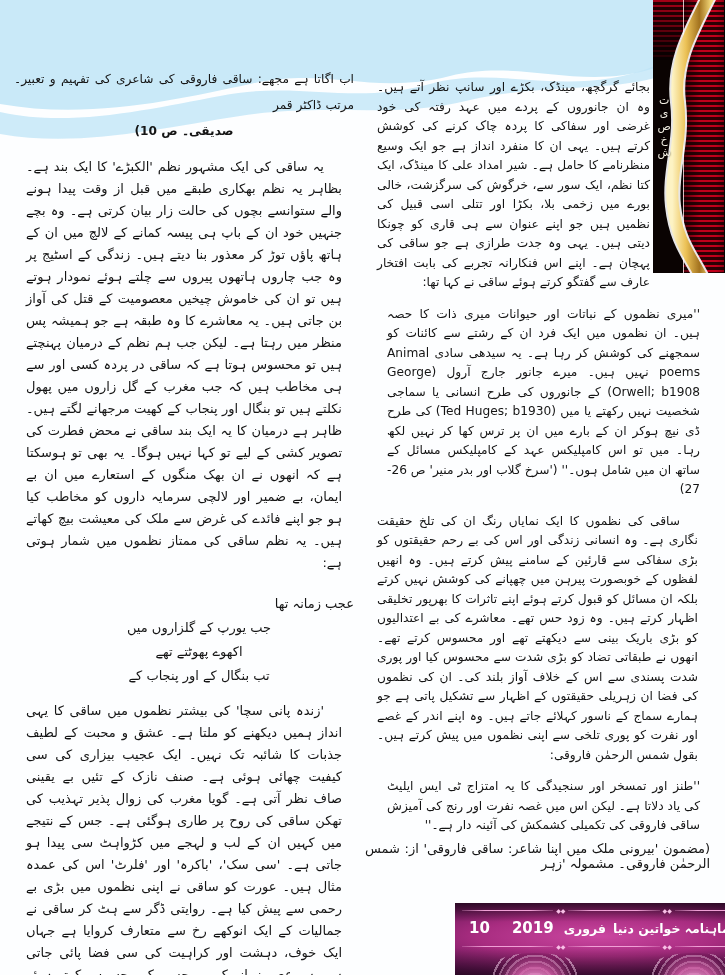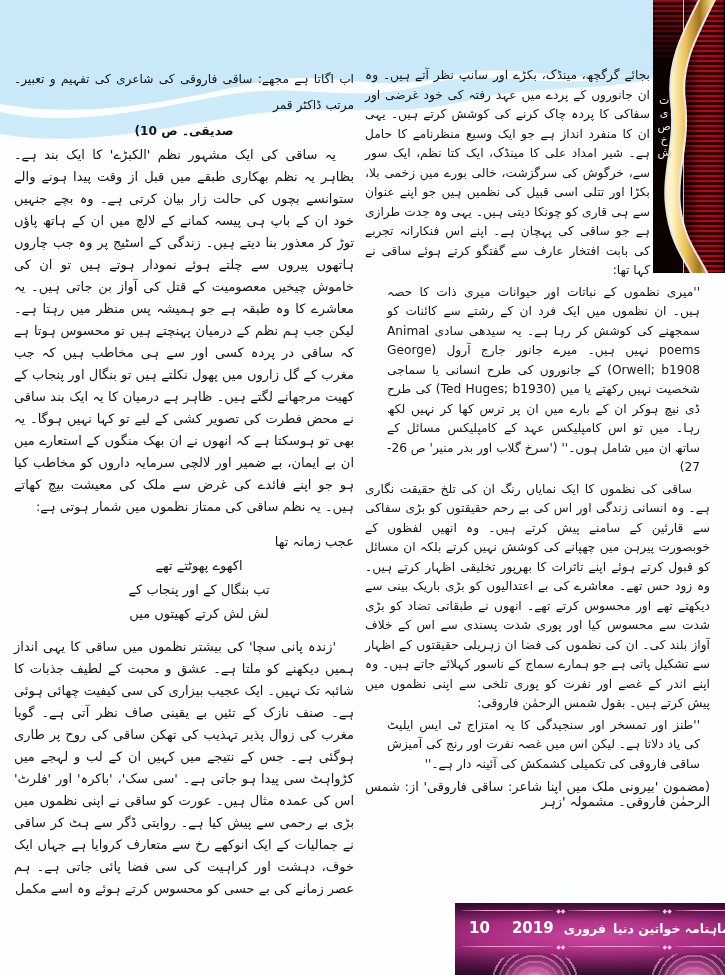--- a/index.html
+++ b/index.html
@@ -36,25 +36,25 @@
     writing-mode:vertical-rl; text-orientation:upright; letter-spacing:3px;
     text-shadow:0 0 2px rgba(0,0,0,.9);
   }
   
   .col {
     position:absolute; top:66px; direction:rtl; text-align:justify;
   }
   .col-left  { left:14px;  width:340px; height:830px; font-size:13px;   line-height:22px; }
   .col-right { left:365px; width:345px; height:830px; font-size:12.2px; line-height:19.5px; }
   .wrap-spacer { float:right; width:60px; height:212px; }
-  .para { margin:0; }
+  .para { margin:12px; }
   .indent { text-indent:18px; }
   .cite { font-weight:400; font-size:12.2px; line-height:26px; }
   .cite-end { font-weight:700; font-size:12.2px; line-height:26px; text-align:center; }
-  .poem { margin:12px 0 10px; }
+  .poem { margin:18px 0 10px; }
   .poem-line { line-height:24px; text-align:center; padding:0 80px 0 110px; }
   .poem-line-first { text-align:right; padding:0; }
   .quote { padding:0 10px 0 22px; margin:2px 0; }
   .source { font-size:13px; line-height:15px; margin-top:5px; }
   
   .footer {
     position:absolute; left:455px; top:903px; width:318px; height:72px;
     background:
       radial-gradient(ellipse 120% 90% at 45% 46%, #cb47a1 0%, #a82c80 32%, #611453 62%, #1c0417 100%);
     display:flex; flex-direction:column; justify-content:flex-start;
@@ -111,23 +111,23 @@
     </svg>
     <div class="side-label">شخصیت</div>
   </div>
 
   <div class="col col-left">
     <div class="cite">اب اگاتا ہے مجھے: ساقی فاروقی کی شاعری کی تفہیم و تعبیر۔ مرتب ڈاکٹر قمر</div>
     <div class="cite-end">صدیقی۔ ص 10)</div>
     <p class="para indent">یہ ساقی کی ایک مشہور نظم 'الکبڑے' کا ایک بند ہے۔ بظاہر یہ نظم بھکاری طبقے میں قبل از وقت پیدا ہونے والے ستوانسے بچوں کی حالت زار بیان کرتی ہے۔ وہ بچے جنہیں خود ان کے باپ ہی پیسہ کمانے کے لالچ میں ان کے ہاتھ پاؤں توڑ کر معذور بنا دیتے ہیں۔ زندگی کے اسٹیج پر وہ جب چاروں ہاتھوں پیروں سے چلتے ہوئے نمودار ہوتے ہیں تو ان کی خاموش چیخیں معصومیت کے قتل کی آواز بن جاتی ہیں۔ یہ معاشرے کا وہ طبقہ ہے جو ہمیشہ پس منظر میں رہتا ہے۔ لیکن جب ہم نظم کے درمیان پہنچتے ہیں تو محسوس ہوتا ہے کہ ساقی در پردہ کسی اور سے ہی مخاطب ہیں کہ جب مغرب کے گل زاروں میں پھول نکلتے ہیں تو بنگال اور پنجاب کے کھیت مرجھانے لگتے ہیں۔ ظاہر ہے درمیان کا یہ ایک بند ساقی نے محض فطرت کی تصویر کشی کے لیے تو کہا نہیں ہوگا۔ یہ بھی تو ہوسکتا ہے کہ انھوں نے ان بھک منگوں کے استعارے میں ان بے ایمان، بے ضمیر اور لالچی سرمایہ داروں کو مخاطب کیا ہو جو اپنے فائدے کی غرض سے ملک کی معیشت بیچ کھاتے ہیں۔ یہ نظم ساقی کی ممتاز نظموں میں شمار ہوتی ہے:</p>
     <div class="poem">
       <div class="poem-line poem-line-first">عجب زمانہ تھا</div>
+      <div class="poem-line">جب یورپ کے گلزاروں میں</div>
       <div class="poem-line">اکھوے پھوٹتے تھے</div>
       <div class="poem-line">تب بنگال کے اور پنجاب کے</div>
-      <div class="poem-line">لش لش کرتے کھیتوں میں</div>
     </div>
     <p class="para indent">'زندہ پانی سچا' کی بیشتر نظموں میں ساقی کا یہی انداز ہمیں دیکھنے کو ملتا ہے۔ عشق و محبت کے لطیف جذبات کا شائبہ تک نہیں۔ ایک عجیب بیزاری کی سی کیفیت چھائی ہوئی ہے۔ صنف نازک کے تئیں بے یقینی صاف نظر آتی ہے۔ گویا مغرب کی زوال پذیر تہذیب کی تھکن ساقی کی روح پر طاری ہوگئی ہے۔ جس کے نتیجے میں کہیں ان کے لب و لہجے میں کڑواہٹ سی پیدا ہو جاتی ہے۔ 'سی سک'، 'باکرہ' اور 'فلرٹ' اس کی عمدہ مثال ہیں۔ عورت کو ساقی نے اپنی نظموں میں بڑی بے رحمی سے پیش کیا ہے۔ روایتی ڈگر سے ہٹ کر ساقی نے جمالیات کے ایک انوکھے رخ سے متعارف کروایا ہے جہاں ایک خوف، دہشت اور کراہیت کی سی فضا پائی جاتی ہے۔ ہم عصر زمانے کی بے حسی کو محسوس کرتے ہوئے وہ اسے مکمل</p>
   </div>
 
   <div class="col col-right">
     <div class="wrap-spacer"></div>
     <p class="para">بجائے گرگچھ، مینڈک، بکڑے اور سانپ نظر آتے ہیں۔ وہ ان جانوروں کے پردے میں عہد رفتہ کی خود غرضی اور سفاکی کا پردہ چاک کرنے کی کوشش کرتے ہیں۔ یہی ان کا منفرد انداز ہے جو ایک وسیع منظرنامے کا حامل ہے۔ شیر امداد علی کا مینڈک، ایک کتا نظم، ایک سور سے، خرگوش کی سرگزشت، خالی بورے میں زخمی بلا، بکڑا اور تتلی اسی قبیل کی نظمیں ہیں جو اپنے عنوان سے ہی قاری کو چونکا دیتی ہیں۔ یہی وہ جدت طرازی ہے جو ساقی کی پہچان ہے۔ اپنے اس فنکارانہ تجربے کی بابت افتخار عارف سے گفتگو کرتے ہوئے ساقی نے کہا تھا:</p>
     <div class="quote">''میری نظموں کے نباتات اور حیوانات میری ذات کا حصہ ہیں۔ ان نظموں میں ایک فرد ان کے رشتے سے کائنات کو سمجھنے کی کوشش کر رہا ہے۔ یہ سیدھی سادی Animal poems نہیں ہیں۔ میرے جانور جارج آرول (George Orwell; b1908) کے جانوروں کی طرح انسانی یا سماجی شخصیت نہیں رکھتے یا میں (Ted Huges; b1930) کی طرح ڈی نیچ ہوکر ان کے بارے میں ان پر ترس کھا کر نہیں لکھ رہا۔ میں تو اس کامپلیکس عہد کے کامپلیکس مسائل کے ساتھ ان میں شامل ہوں۔'' ('سرخ گلاب اور بدر منیر' ص 26-27)</div>
     <p class="para indent">ساقی کی نظموں کا ایک نمایاں رنگ ان کی تلخ حقیقت نگاری ہے۔ وہ انسانی زندگی اور اس کی بے رحم حقیقتوں کو بڑی سفاکی سے قارئین کے سامنے پیش کرتے ہیں۔ وہ انھیں لفظوں کے خوبصورت پیرہن میں چھپانے کی کوشش نہیں کرتے بلکہ ان مسائل کو قبول کرتے ہوئے اپنے تاثرات کا بھرپور تخلیقی اظہار کرتے ہیں۔ وہ زود حس تھے۔ معاشرے کی بے اعتدالیوں کو بڑی باریک بینی سے دیکھتے تھے اور محسوس کرتے تھے۔ انھوں نے طبقاتی تضاد کو بڑی شدت سے محسوس کیا اور پوری شدت پسندی سے اس کے خلاف آواز بلند کی۔ ان کی نظموں کی فضا ان زہریلی حقیقتوں کے اظہار سے تشکیل پاتی ہے جو ہمارے سماج کے ناسور کہلائے جاتے ہیں۔ وہ اپنے اندر کے غصے اور نفرت کو پوری تلخی سے اپنی نظموں میں پیش کرتے ہیں۔ بقول شمس الرحمٰن فاروقی:</p>
     <div class="quote">''طنز اور تمسخر اور سنجیدگی کا یہ امتزاج ٹی ایس ایلیٹ کی یاد دلاتا ہے۔ لیکن اس میں غصہ نفرت اور رنج کی آمیزش ساقی فاروقی کی تکمیلی کشمکش کی آئینہ دار ہے۔''</div>

